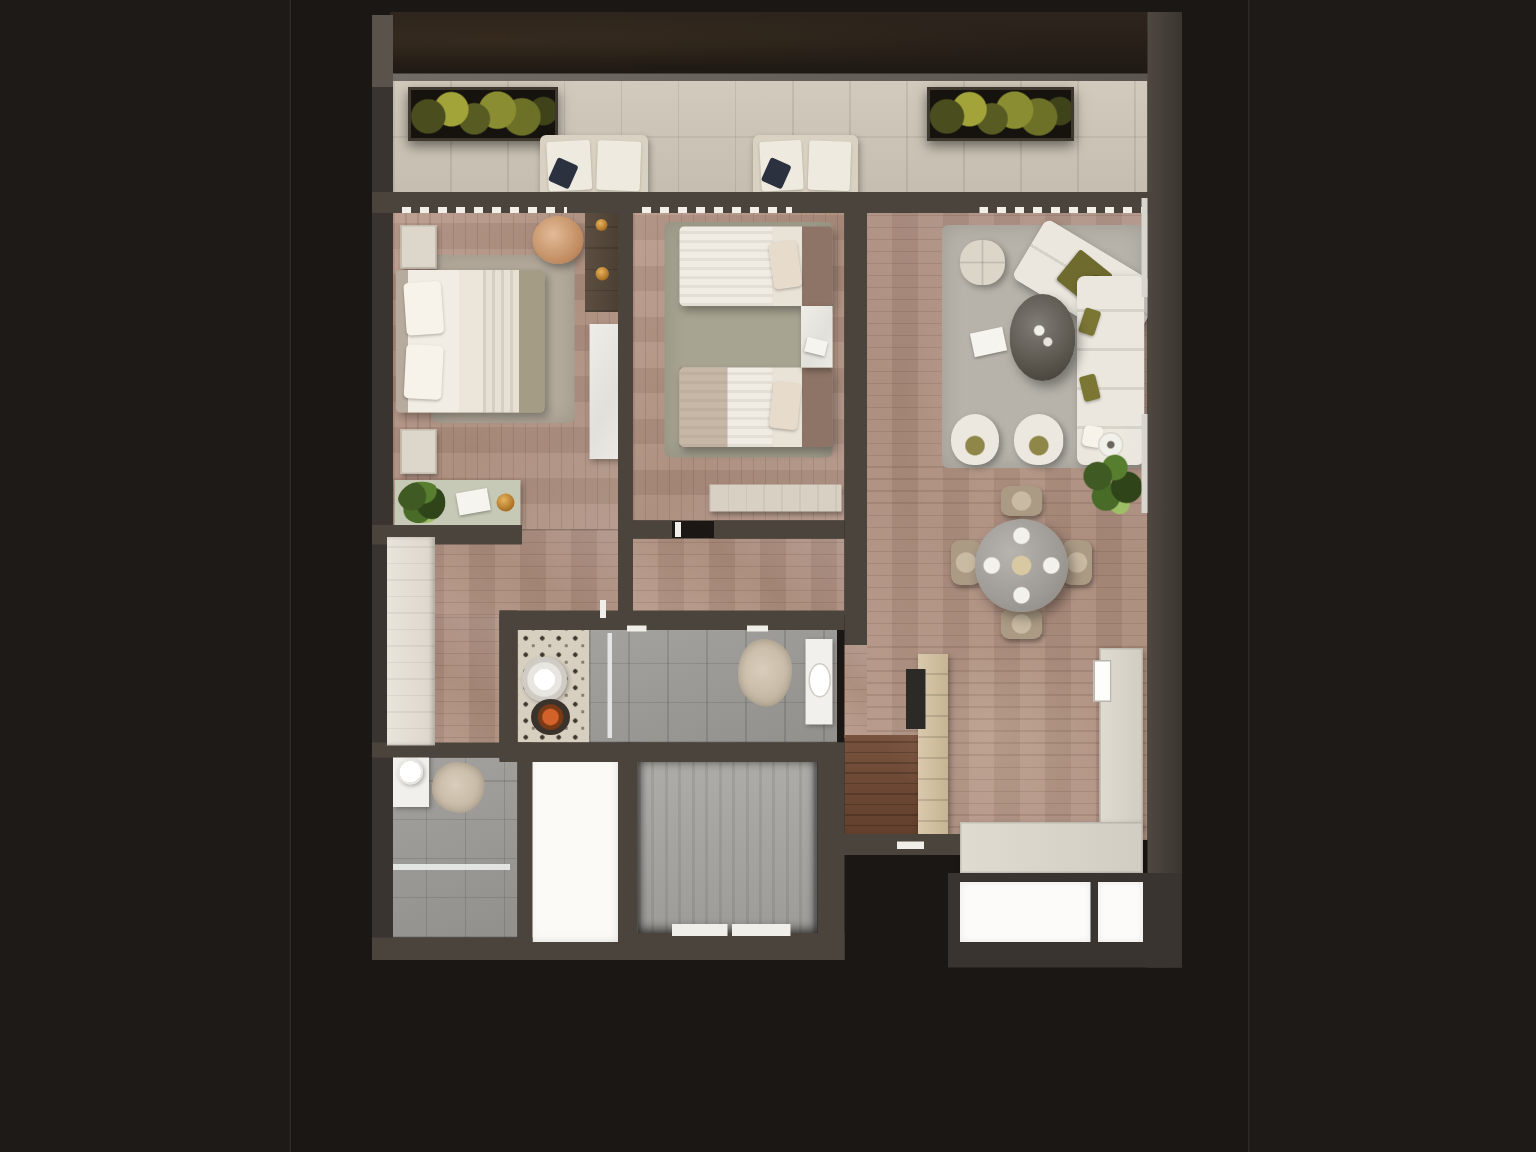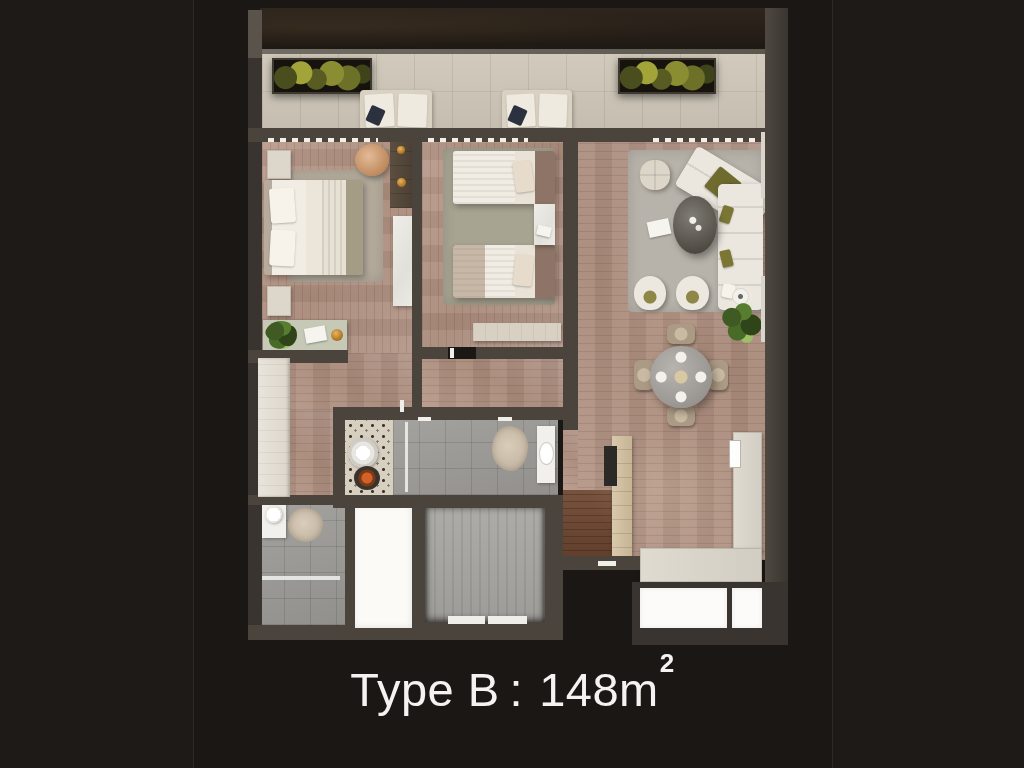--- a/index.html
+++ b/index.html
@@ -238,16 +238,13 @@
     <div class="wall" style="left:97px;top:620px;width:80px;height:12px"></div>
     <div class="wall" style="left:167px;top:614px;width:148px;height:18px"></div>
     <div class="wall" style="left:310px;top:548px;width:82px;height:14px"></div>
     <div class="wall dark" style="left:384px;top:574px;width:156px;height:63px"></div>
     <div class="mark" style="left:392px;top:580px;width:87px;height:40px;background:#fcfbf9;box-shadow:inset 0 0 5px rgba(0,0,0,.08)"></div>
     <div class="mark" style="left:484px;top:580px;width:30px;height:40px;background:#fcfbf9;box-shadow:inset 0 0 5px rgba(0,0,0,.08)"></div>
 
     <div class="furn wardrobe-w" style="left:10px;top:350px;width:32px;height:139px;z-index:5"></div>
   </div>
 
-  <div class="caption">
-    <span>Type B</span><span class="sep">:</span><span>148m</span><sup>2</sup>
-  </div>
 </div>
 
 </body></html>

